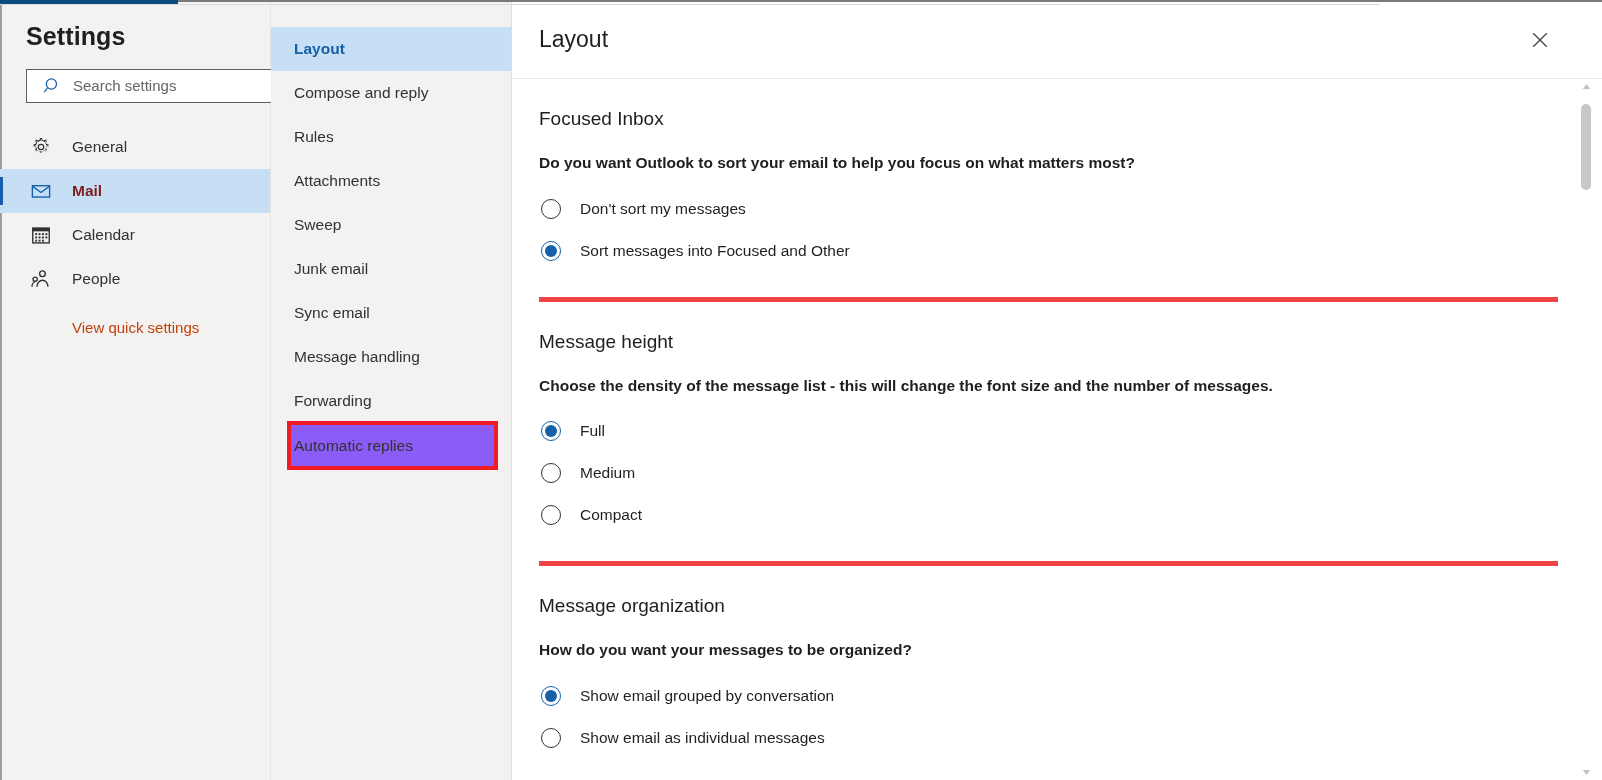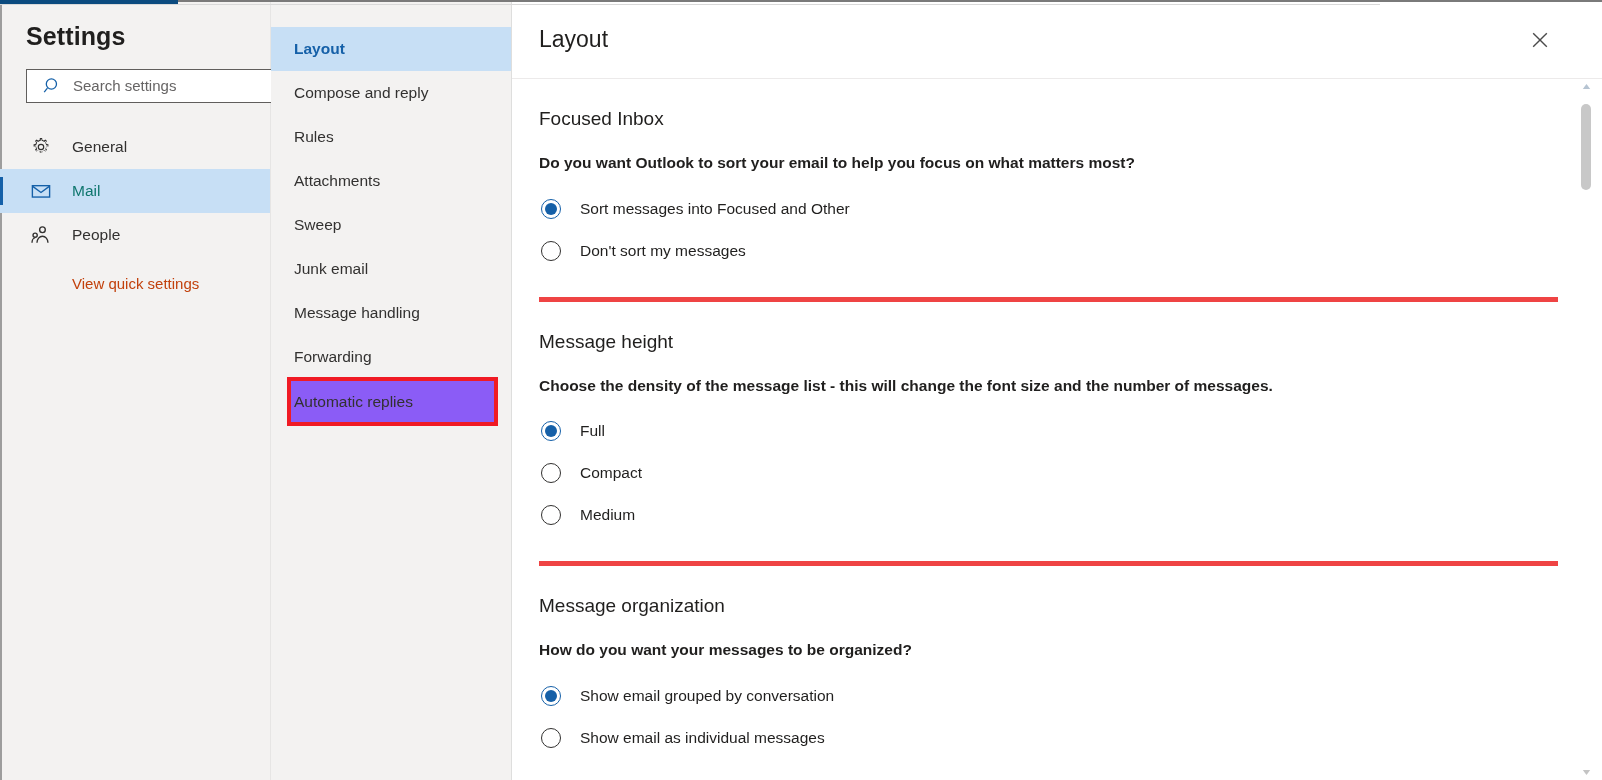--- a/index.html
+++ b/index.html
@@ -132,22 +132,22 @@
   }
   .nav-item .nav-label {
     font-size: 15.5px;
     color: #323130;
     line-height: 1;
   }
   .nav-item.selected {
     background: #c7dff5;
   }
   .nav-item.selected .nav-label {
-    color: #0f766e;
-    font-weight: normal;
+    color: #7f1d1d;
+    font-weight: bold;
   }
   .nav-item.selected::before {
     content: "";
     position: absolute;
     left: 0;
     top: 8px;
     bottom: 8px;
     width: 3px;
     background: #1560a8;
   }
@@ -367,20 +367,40 @@
       </div>
 
       <div class="nav-item selected">
         <svg class="nav-icon" viewBox="0 0 24 24">
           <rect x="2.6" y="6.2" width="18.8" height="12.4" fill="none" stroke="#1560a8" stroke-width="1.5"></rect>
           <polyline points="2.6,6.7 12,13.6 21.4,6.7" fill="none" stroke="#1560a8" stroke-width="1.5"></polyline>
         </svg>
         <span class="nav-label">Mail</span>
       </div>
 
+      <div class="nav-item">
+        <svg class="nav-icon" viewBox="0 0 24 24">
+          <rect x="3" y="4.4" width="18" height="16.2" fill="none" stroke="#323130" stroke-width="1.5"></rect>
+          <rect x="3" y="4.4" width="18" height="3.6" fill="#323130"></rect>
+          <g fill="#323130">
+            <rect x="5.7" y="10" width="2.1" height="2.1"></rect>
+            <rect x="9.4" y="10" width="2.1" height="2.1"></rect>
+            <rect x="13.1" y="10" width="2.1" height="2.1"></rect>
+            <rect x="16.8" y="10" width="2.1" height="2.1"></rect>
+            <rect x="5.7" y="13.6" width="2.1" height="2.1"></rect>
+            <rect x="9.4" y="13.6" width="2.1" height="2.1"></rect>
+            <rect x="13.1" y="13.6" width="2.1" height="2.1"></rect>
+            <rect x="16.8" y="13.6" width="2.1" height="2.1"></rect>
+            <rect x="5.7" y="17.1" width="2.1" height="2.1"></rect>
+            <rect x="9.4" y="17.1" width="2.1" height="2.1"></rect>
+            <rect x="13.1" y="17.1" width="2.1" height="2.1"></rect>
+          </g>
+        </svg>
+        <span class="nav-label">Calendar</span>
+      </div>
 
       <div class="nav-item">
         <svg class="nav-icon" viewBox="0 0 24 24">
           <circle cx="13.6" cy="6.3" r="3.1" fill="none" stroke="#323130" stroke-width="1.5"></circle>
           <path d="M7.6 20.5c0-4 2.7-7.2 6-7.2s6 3.2 6 7.2" fill="none" stroke="#323130" stroke-width="1.5"></path>
           <circle cx="5.6" cy="12.2" r="2.3" fill="none" stroke="#323130" stroke-width="1.5"></circle>
           <path d="M2.2 20.5c0-3 1.5-5.4 3.4-5.4" fill="none" stroke="#323130" stroke-width="1.5"></path>
         </svg>
         <span class="nav-label">People</span>
       </div>
@@ -389,20 +409,21 @@
     <div class="quick-settings">View quick settings</div>
   </div>
 
   <div class="mid-col">
     <div class="sub-item selected">Layout</div>
     <div class="sub-item">Compose and reply</div>
     <div class="sub-item">Rules</div>
     <div class="sub-item">Attachments</div>
     <div class="sub-item">Sweep</div>
     <div class="sub-item">Junk email</div>
+    <div class="sub-item">Sync email</div>
     <div class="sub-item">Message handling</div>
     <div class="sub-item">Forwarding</div>
     <div class="sub-item highlighted">Automatic replies</div>
   </div>
 
   <div class="content">
 
     <div class="content-header">
       <div class="content-title">Layout</div>
       <div class="close-btn">
@@ -412,43 +433,43 @@
         </svg>
       </div>
     </div>
 
     <div class="content-body">
 
       <div class="section">
         <div class="section-title">Focused Inbox</div>
         <div class="section-question">Do you want Outlook to sort your email to help you focus on what matters most?</div>
         <div class="radio-row">
+          <span class="radio"></span>
+          <span class="radio-label">Don't sort my messages</span>
+        </div>
+        <div class="radio-row">
           <span class="radio checked"></span>
           <span class="radio-label">Sort messages into Focused and Other</span>
-        </div>
-        <div class="radio-row">
-          <span class="radio"></span>
-          <span class="radio-label">Don't sort my messages</span>
         </div>
       </div>
 
       <div class="section">
         <div class="section-title">Message height</div>
         <div class="section-question">Choose the density of the message list - this will change the font size and the number of messages.</div>
         <div class="radio-row">
           <span class="radio checked"></span>
           <span class="radio-label">Full</span>
         </div>
         <div class="radio-row">
           <span class="radio"></span>
+          <span class="radio-label">Medium</span>
+        </div>
+        <div class="radio-row">
+          <span class="radio"></span>
           <span class="radio-label">Compact</span>
-        </div>
-        <div class="radio-row">
-          <span class="radio"></span>
-          <span class="radio-label">Medium</span>
         </div>
       </div>
 
       <div class="section">
         <div class="section-title">Message organization</div>
         <div class="section-question">How do you want your messages to be organized?</div>
         <div class="radio-row">
           <span class="radio checked"></span>
           <span class="radio-label">Show email grouped by conversation</span>
         </div>

